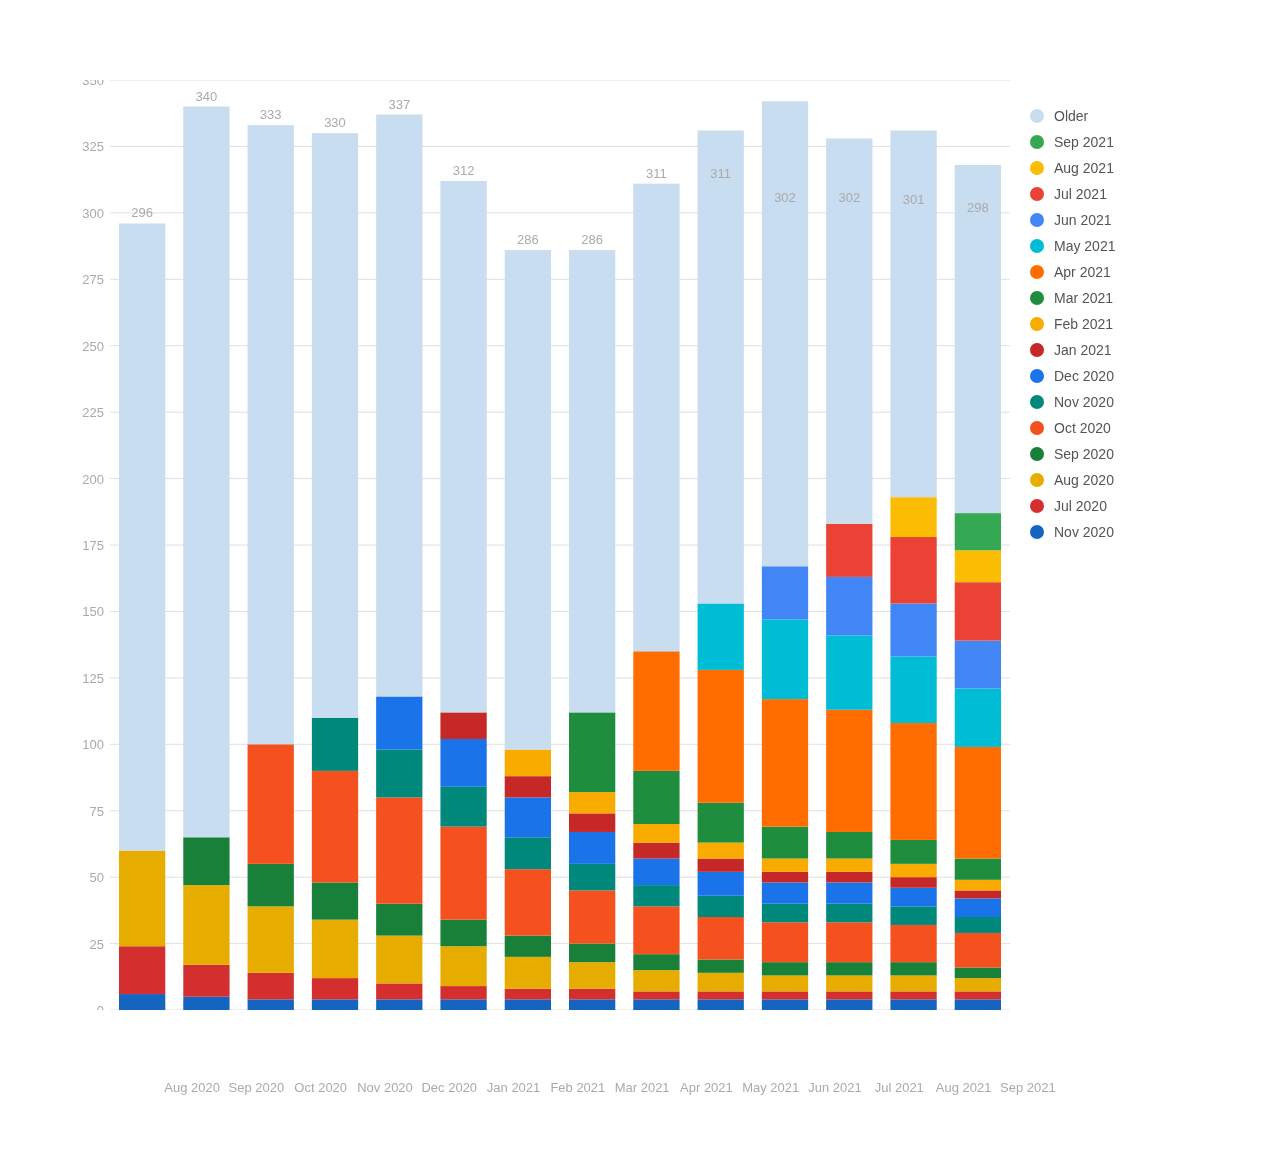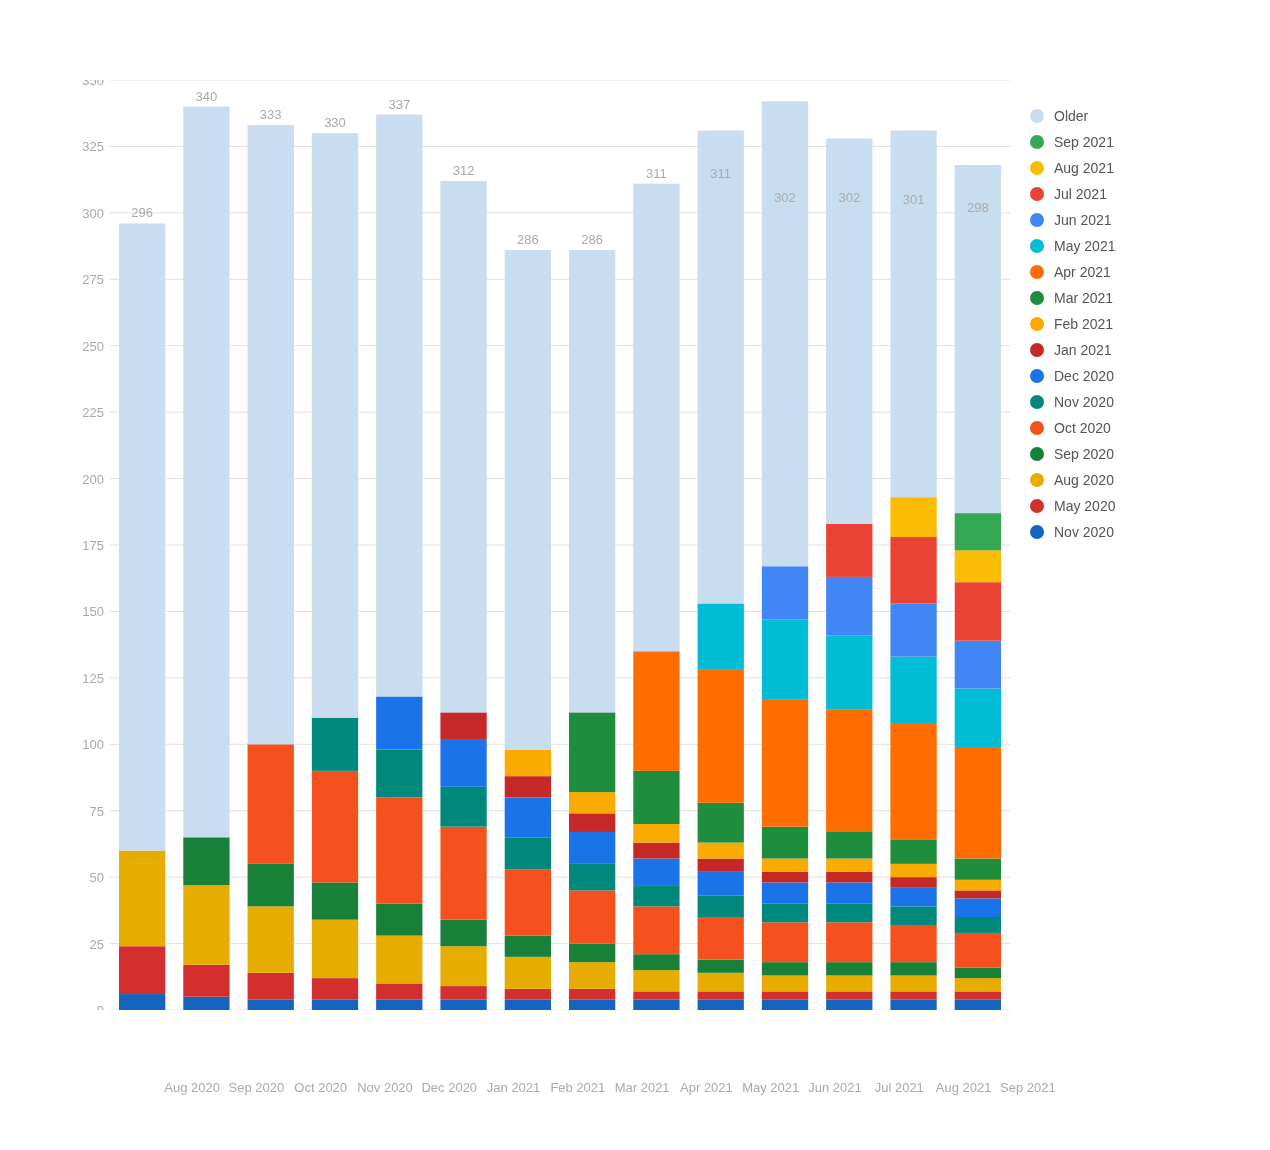--- a/index.html
+++ b/index.html
@@ -115,21 +115,21 @@
       <div class="legend-item">
         <div class="legend-dot" style="background:#188038"></div>
         <span>Sep 2020</span>
       </div>
       <div class="legend-item">
         <div class="legend-dot" style="background:#e6ad00"></div>
         <span>Aug 2020</span>
       </div>
       <div class="legend-item">
         <div class="legend-dot" style="background:#d32f2f"></div>
-        <span>May 2020</span>
+        <span>Jul 2020</span>
       </div>
       <div class="legend-item">
         <div class="legend-dot" style="background:#1565c0"></div>
         <span>Nov 2020</span>
       </div>
     </div>
 
   <div class="chart-area" id="chart-area-div">
     <svg id="main-svg" width="100%" height="100%" viewBox="0 0 950 930" preserveAspectRatio="none">
         <line x1="50" x2="950" y1="930" y2="930" stroke="#e0e0e0" stroke-width="1"></line>

